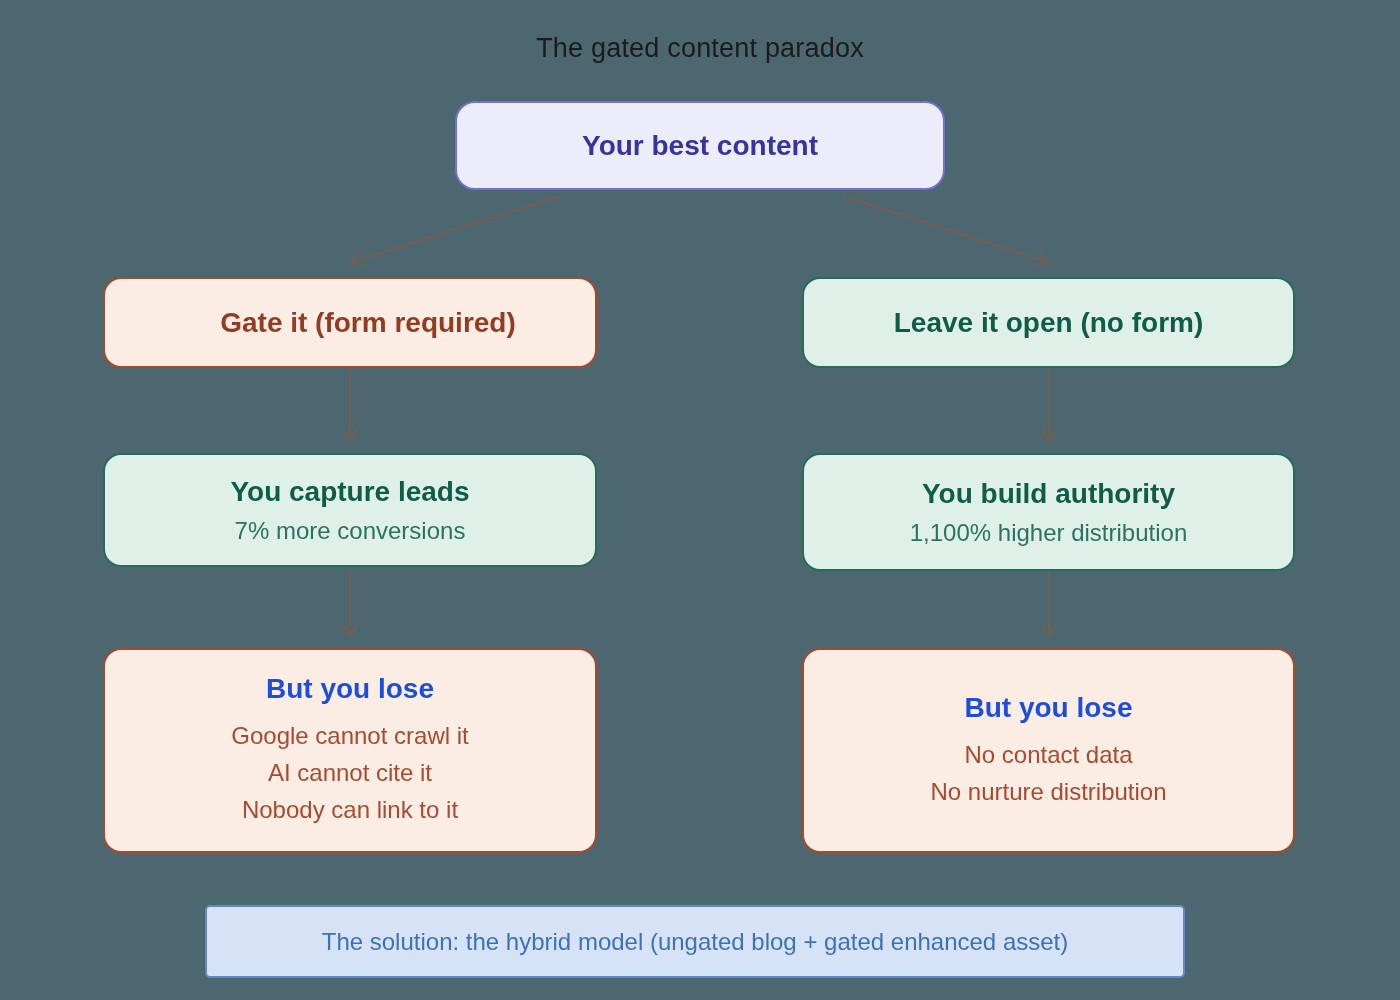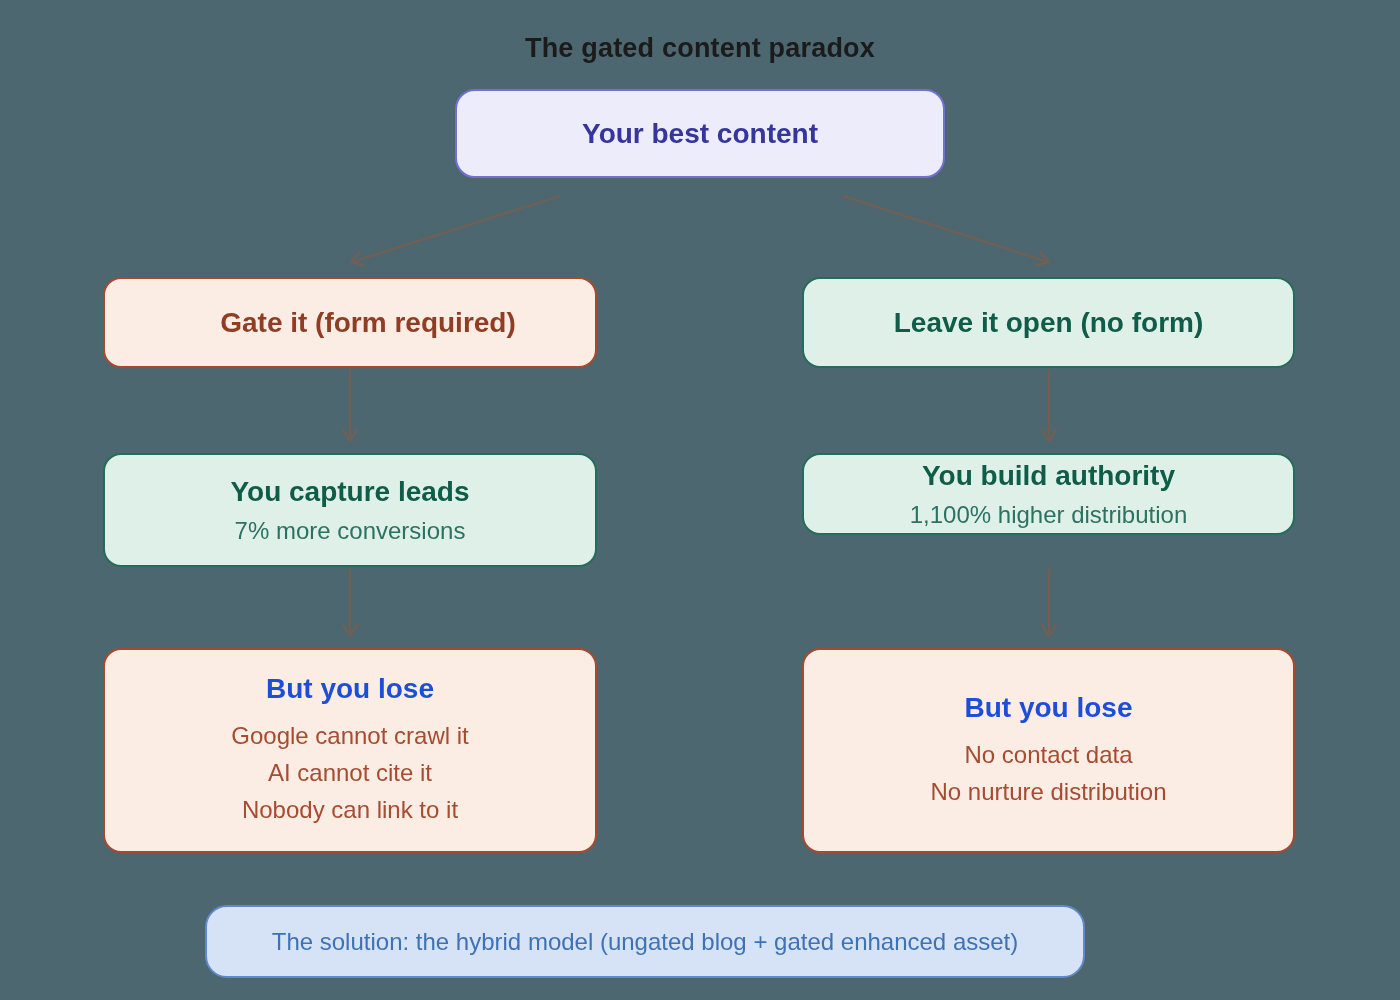--- a/index.html
+++ b/index.html
@@ -22,38 +22,38 @@
     height: 1000px;
     pointer-events: none;
   }
   .title {
     position: absolute;
     left: 0;
     top: 33px;
     width: 1400px;
     text-align: center;
     font-size: 27px;
-    font-weight: bold;
+    font-weight: normal;
     color: #1b1b1b;
     letter-spacing: 0.2px;
   }
   .node {
     position: absolute;
     box-sizing: border-box;
     display: flex;
     flex-direction: column;
     align-items: center;
     justify-content: center;
     text-align: center;
   }
   .node .heading { font-weight: bold; font-size: 28px; }
   .node .label   { font-weight: bold; font-size: 28px; }
 
   .node-root {
-    left: 455px; top: 89px; width: 490px; height: 89px;
+    left: 455px; top: 101px; width: 490px; height: 89px;
     background: #edecfb;
     border: 2px solid #7470d2;
     border-radius: 20px;
     color: #35359b;
   }
   .node-gate {
     left: 103px; top: 277px; width: 494px; height: 91px;
     background: #fbece4;
     border: 2px solid #a64a2e;
     border-radius: 18px;
@@ -67,39 +67,39 @@
     border-radius: 18px;
     color: #0f5c49;
     text-align: center;
   }
   .node-capture, .node-authority {
     background: #def0e7;
     border: 2px solid #256d5a;
     border-radius: 18px;
   }
   .node-capture   { left: 103px; top: 453px; width: 494px; height: 114px; text-align: right; }
-  .node-authority { left: 802px; top: 453px; width: 493px; height: 82px; }
+  .node-authority { left: 802px; top: 453px; width: 493px; height: 118px; }
   .node-capture .heading, .node-authority .heading { color: #0f5c49; margin-bottom: 9px; }
   .node-capture .detail,  .node-authority .detail  { color: #2c7263; font-size: 24px; }
 
   .node-lose-left, .node-lose-right {
     background: #fbece4;
     border: 2px solid #a64a2e;
     border-radius: 18px;
   }
   .node-lose-left  { left: 103px; top: 648px; width: 494px; height: 205px; }
   .node-lose-right { left: 802px; top: 648px; width: 493px; height: 205px; }
   .node-lose-left .heading, .node-lose-right .heading { color: #1d4ed8; margin-bottom: 12px; }
   .lose-item { color: #a54c31; font-size: 24px; line-height: 37px; }
 
   .node-solution {
-    left: 205px; top: 905px; width: 880px; height: 73px;
+    left: 205px; top: 905px; width: 980px; height: 73px;
     background: #d6e3f6;
     border: 2px solid #6189c9;
-    border-radius: 22px;
+    border-radius: 5px;
     color: #3e72b4;
   }
   .node-solution .label { font-weight: normal; font-size: 24px; }
 </style>
 </head>
 <body>
 
 <div class="canvas">
 
   <svg class="connectors" viewBox="0 0 1400 1000" xmlns="http://www.w3.org/2000/svg">

